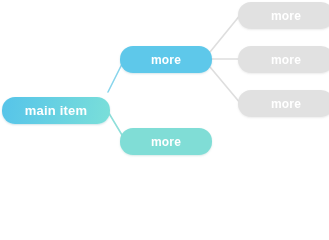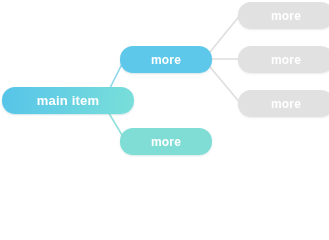--- a/index.html
+++ b/index.html
@@ -35,22 +35,22 @@
     letter-spacing: 0.2px;
     white-space: nowrap;
     user-select: none;
   }
   .node-label {
     display: block;
     line-height: 1;
   }
   .n-main {
     left: 2px;
-    top: 87px;
-    width: 132px;
+    top: 97px;
+    width: 108px;
     height: 27px;
     font-size: 13px;
     background: linear-gradient(100deg, #56c4e9 0%, #62cde4 35%, #7adfd9 100%);
     box-shadow: 0 1px 2px rgba(90,150,170,0.28);
   }
   .n-blue {
     left: 120px;
     top: 46px;
     width: 92px;
     height: 27px;

